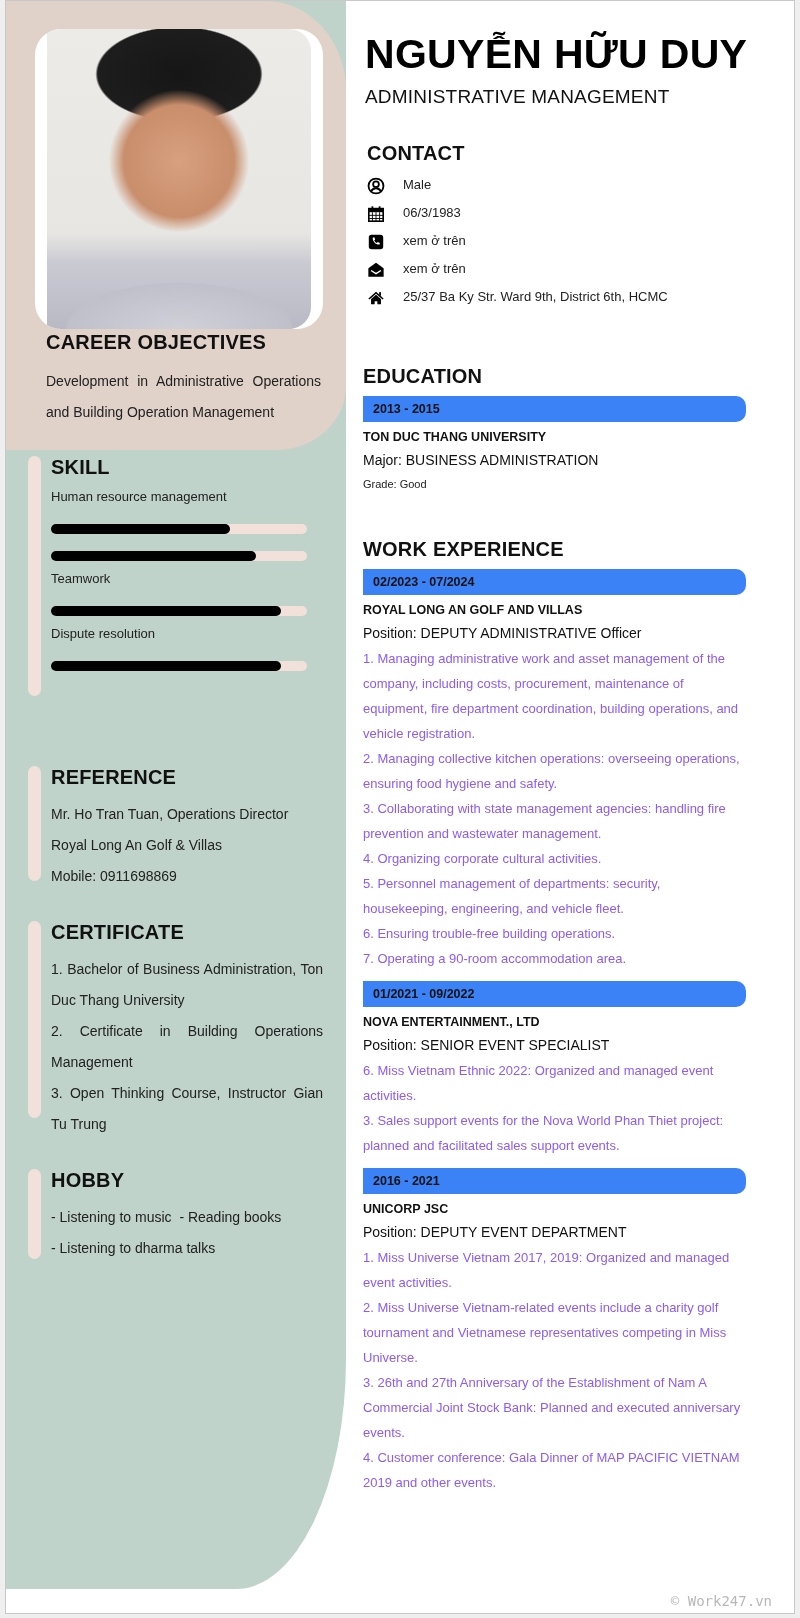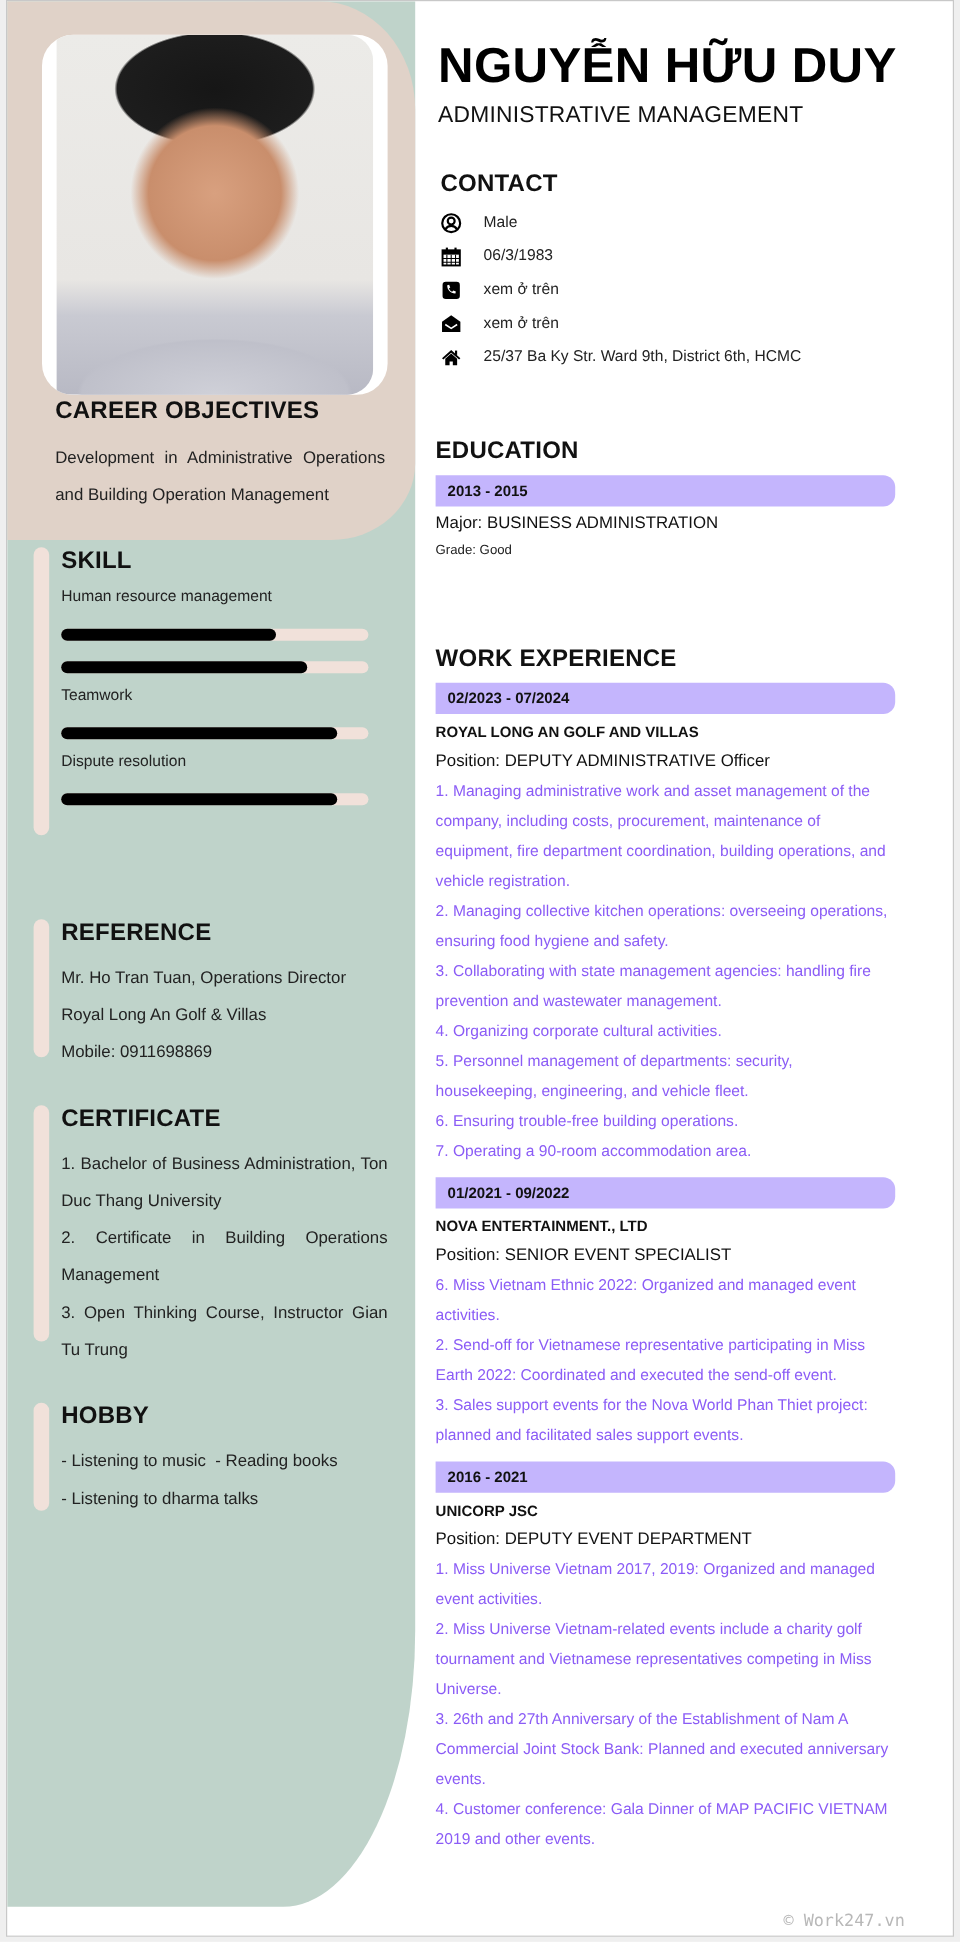--- a/index.html
+++ b/index.html
@@ -60,31 +60,31 @@
   .role { position: absolute; left: 2px; top: 85px; font-size: 19px; color: #111; letter-spacing: 0.2px; white-space: nowrap; }
   .contact-title { position: absolute; left: 4px; top: 141px; }
   .contact-list { position: absolute; left: 4px; top: 176px; }
   .contact-row { display: flex; align-items: flex-start; height: 28px; font-size: 13px; color: #222; }
   .contact-row .ic { width: 18px; height: 18px; margin-right: 18px; display: flex; align-items: center; justify-content: center; }
   .contact-row svg { width: 18px; height: 18px; }
 
   .sec { position: absolute; left: 0; width: 383px; }
   .sec .h-section { margin-bottom: 8px; }
   .date-bar {
-    height: 26px; background: #c4b5fd; border-radius: 0 10px 10px 0;
+    height: 26px; background: #3b82f6; border-radius: 0 10px 10px 0;
     font-size: 12.5px; font-weight: 700; line-height: 26px; padding-left: 10px; color: #111;
   }
   .org { font-size: 12.5px; font-weight: 700; margin-top: 5px; line-height: 20px; color: #111; }
   .pos { font-size: 14px; line-height: 26px; color: #111; }
   .grade { font-size: 11px; line-height: 22px; color: #222; }
   .duties { font-size: 13px; line-height: 25px; color: #8b5cf6; }
   .job { margin-bottom: 10px; }
 
   .watermark {
-    position: absolute; right: 40px; bottom: 4px; font-family: "DejaVu Sans Mono", monospace;
+    position: absolute; right: 22px; bottom: 4px; font-family: "DejaVu Sans Mono", monospace;
     font-size: 14px; color: #b8b8b8; text-align: right;
   }
 </style>
 </head>
 <body>
 
 <div class="page">
 
   <div class="left-green"></div>
   <div class="left-beige"></div>
@@ -205,20 +205,21 @@
               <rect x="13.5" y="3.5" width="2" height="4" fill="#000"></rect>
             </svg>
         </span>
         <span>25/37 Ba Ky Str. Ward 9th, District 6th, HCMC</span>
       </div>
     </div>
 
     <div class="sec" style="top:364px;">
       <div class="h-section">EDUCATION</div>
       <div class="date-bar">2013 - 2015</div>
+      <div class="org">TON DUC THANG UNIVERSITY</div>
       <div class="pos">Major: BUSINESS ADMINISTRATION</div>
       <div class="grade">Grade: Good</div>
     </div>
 
     <div class="sec" style="top:537px;">
       <div class="h-section">WORK EXPERIENCE</div>
       <div id="jobs-list">
           <div class="job">
             <div class="date-bar">02/2023 - 07/2024</div>
             <div class="org">ROYAL LONG AN GOLF AND VILLAS</div>
@@ -229,21 +230,20 @@
             <div class="duties">4. Organizing corporate cultural activities.</div>
             <div class="duties">5. Personnel management of departments: security, housekeeping, engineering, and vehicle fleet.</div>
             <div class="duties">6. Ensuring trouble-free building operations.</div>
             <div class="duties">7. Operating a 90-room accommodation area.</div>
           </div>
           <div class="job">
             <div class="date-bar">01/2021 - 09/2022</div>
             <div class="org">NOVA ENTERTAINMENT., LTD</div>
             <div class="pos">Position: SENIOR EVENT SPECIALIST</div>
             <div class="duties">6. Miss Vietnam Ethnic 2022: Organized and managed event activities.</div>
-            <div class="duties">2. Send-off for Vietnamese representative participating in Miss Earth 2022: Coordinated and executed the send-off event.</div>
             <div class="duties">3. Sales support events for the Nova World Phan Thiet project: planned and facilitated sales support events.</div>
           </div>
           <div class="job">
             <div class="date-bar">2016 - 2021</div>
             <div class="org">UNICORP JSC</div>
             <div class="pos">Position: DEPUTY EVENT DEPARTMENT</div>
             <div class="duties">1. Miss Universe Vietnam 2017, 2019: Organized and managed event activities.</div>
             <div class="duties">2. Miss Universe Vietnam-related events include a charity golf tournament and Vietnamese representatives competing in Miss Universe.</div>
             <div class="duties">3. 26th and 27th Anniversary of the Establishment of Nam A Commercial Joint Stock Bank: Planned and executed anniversary events.</div>
             <div class="duties">4. Customer conference: Gala Dinner of MAP PACIFIC VIETNAM 2019 and other events.</div>

